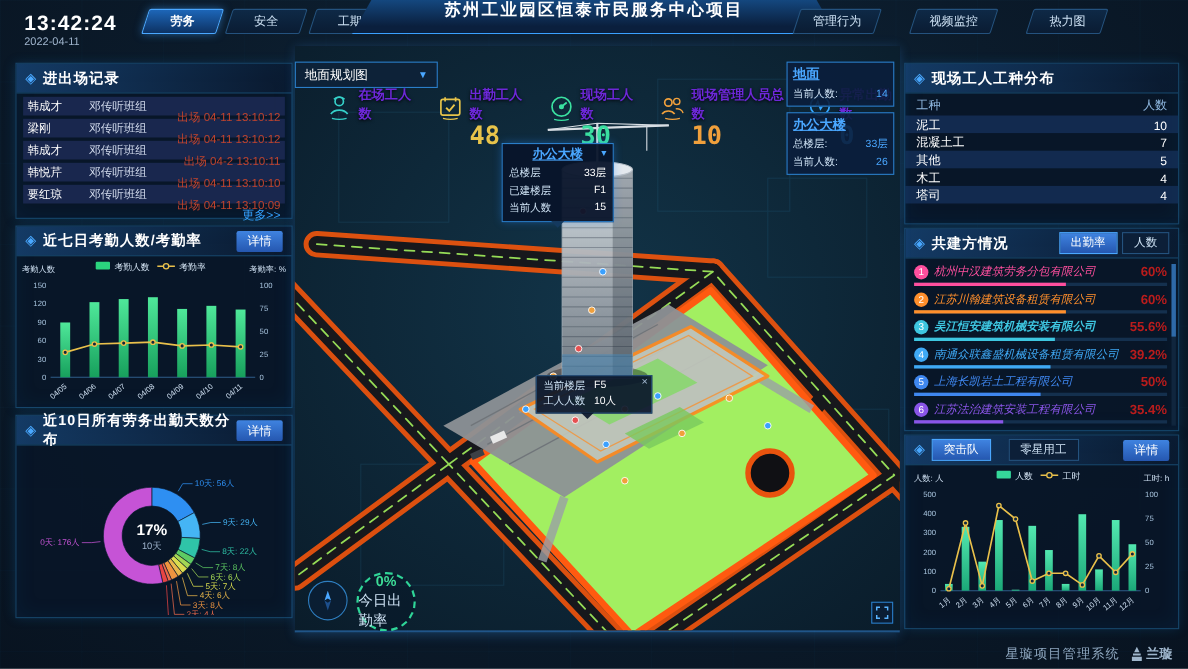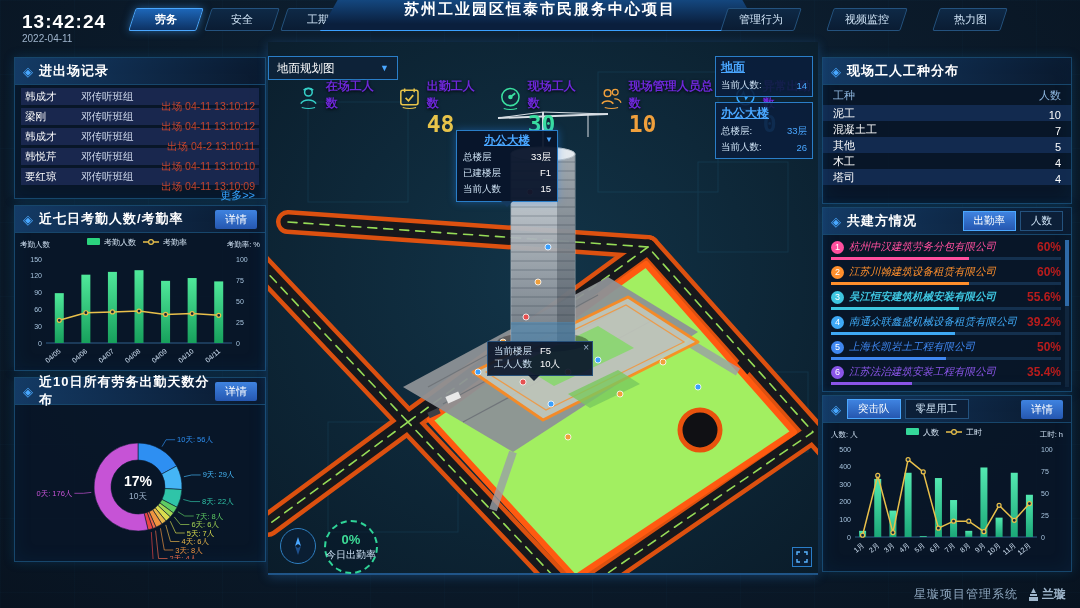--- a/index.html
+++ b/index.html
@@ -82,29 +82,29 @@
   .tooltip{position:absolute;left:219px;top:299px;width:92px;background:rgba(10,22,42,.92);border:1px solid #27507a;z-index:6;padding:3px 6px 4px 6px;}
   .tooltip::after{content:"";position:absolute;left:40px;bottom:-6px;border:6px solid transparent;border-top:6px solid rgba(10,22,42,.92);border-bottom:none;}
   .trow{display:flex;font-size:9.5px;color:#cfe3f5;gap:8px;}
   .trow .v{color:#fff;}
   .tclose{position:absolute;right:3px;top:0px;color:#9fb4cc;font-size:10px;cursor:pointer;}
   .compass{position:absolute;left:12px;top:486px;width:34px;height:34px;border-radius:50%;border:1.5px solid #2e7ec0;
        display:flex;align-items:center;justify-content:center;background:rgba(10,30,55,.6);cursor:pointer;z-index:5;}
   .ring{position:absolute;left:56px;top:478px;width:50px;height:50px;border-radius:50%;border:2px dashed #2fd598;
        display:flex;flex-direction:column;align-items:center;justify-content:center;background:rgba(8,24,40,.55);z-index:5;}
   .ring .p{font-size:13px;font-weight:bold;color:#3ddc97;}
-  .ring .l{font-size:10px;color:#cfe3f5;margin-top:1px;}
+  .ring .l{font-size:13px;color:#cfe3f5;margin-top:1px;}
   .fsbtn{position:absolute;right:6px;bottom:6px;width:18px;height:18px;background:rgba(10,30,55,.8);border:1px solid #2a7ec8;
        display:flex;align-items:center;justify-content:center;cursor:pointer;z-index:5;}
   
   .footer{position:absolute;right:14px;bottom:5px;display:flex;align-items:center;gap:10px;z-index:30;}
   .footer .sys{font-size:12px;color:#8fa8c0;letter-spacing:1px;}
   .footer .logo{display:flex;align-items:center;gap:3px;font-size:12px;font-weight:bold;color:#9fb6cc;}
   .chartbox{display:block;margin:2px auto 0 auto;}
-  .hd-tabs{display:flex;gap:4px;margin-right:auto;}
+  .hd-tabs{display:flex;gap:16px;margin-right:auto;}
 </style>
 </head>
 <body>
 
 <div class="topbar">
   <div class="clock">
     <div class="t">13:42:24</div>
     <div class="d">2022-04-11</div>
   </div>
   <div class="tab active" style="left:132px">

